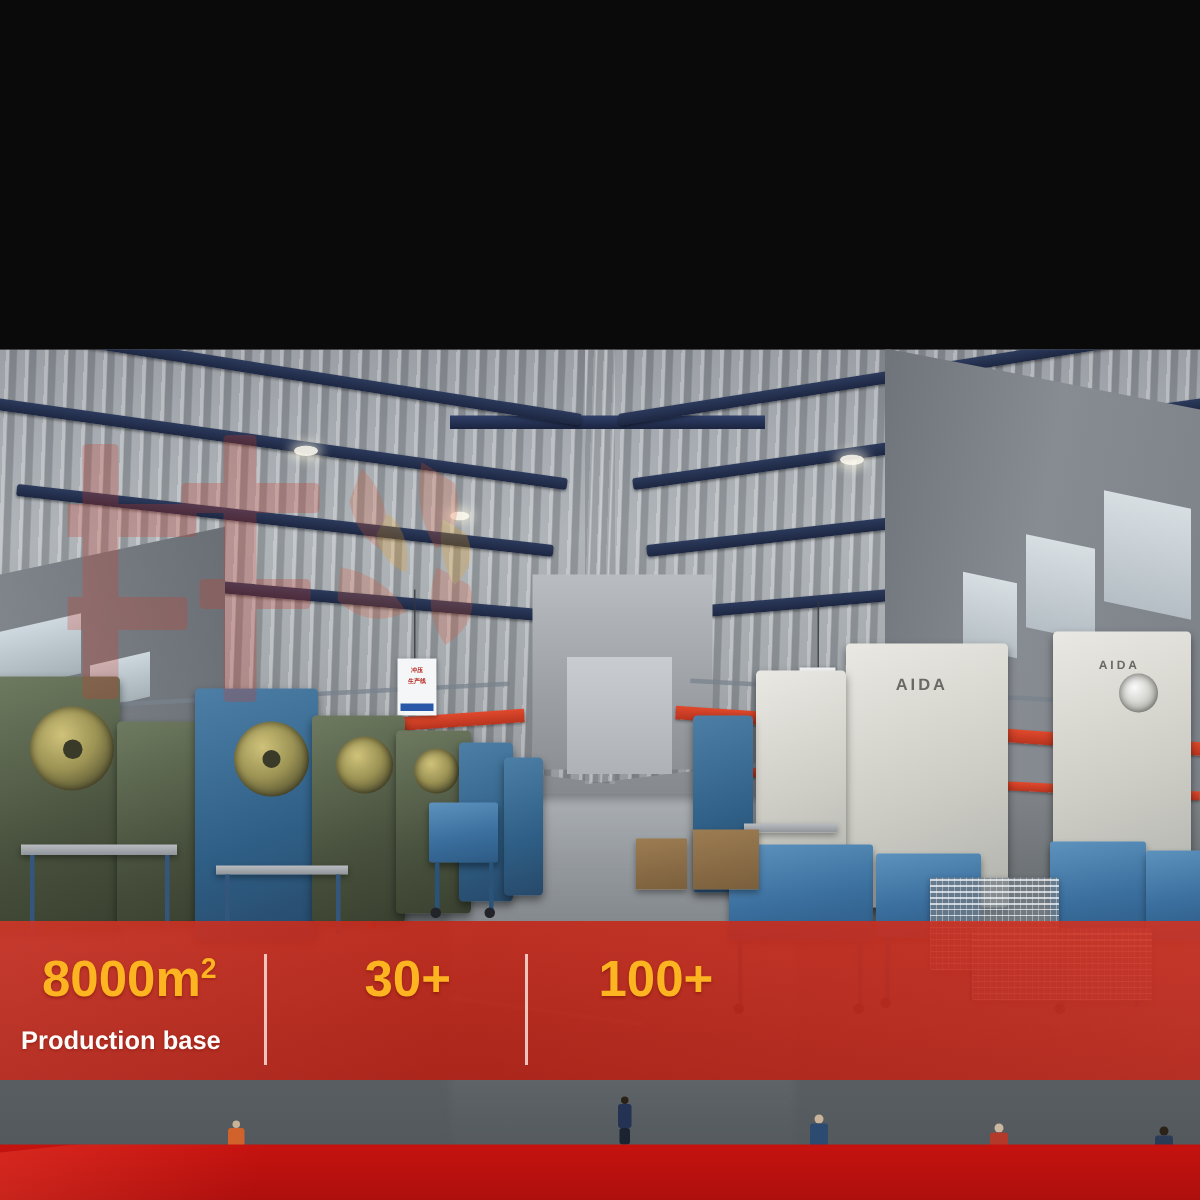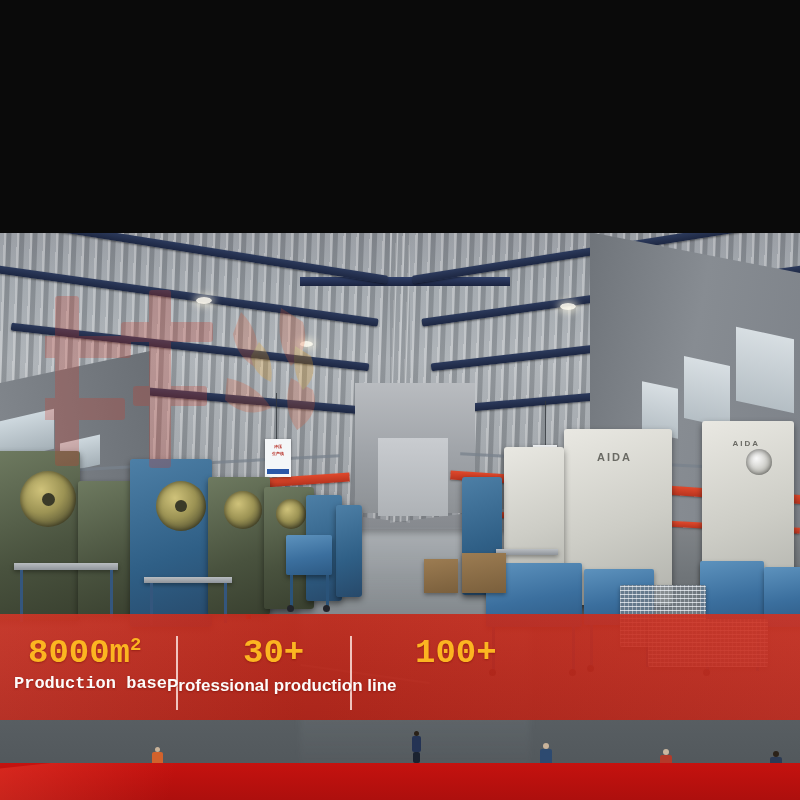--- a/index.html
+++ b/index.html
@@ -132,21 +132,21 @@
   .watermark{position:absolute;left:45px;top:45px;width:330px;height:215px;
     opacity:.26;pointer-events:none;}
 
   
   .stats{position:absolute;left:0;top:614px;width:800px;height:106px;
     background:linear-gradient(180deg,rgba(206,42,26,.90),rgba(189,33,20,.90));}
   .stats-tex{position:absolute;inset:0;
     background:linear-gradient(100deg,rgba(255,255,255,.05),rgba(0,0,0,.05) 40%,rgba(255,255,255,.04));}
   .divider{position:absolute;width:1.5px;top:22px;height:74px;background:rgba(255,235,230,.80);}
   .stat-num{position:absolute;color:#fcb521;font-size:34px;font-weight:bold;
-    font-family:Liberation Mono, monospace;line-height:1;white-space:nowrap;
+    font-family:Liberation Sans, sans-serif;line-height:1;white-space:nowrap;
     text-shadow:0 1px 2px rgba(110,10,0,.45);}
   .sup{font-size:19px;vertical-align:super;line-height:0;}
   .stat-lbl{position:absolute;color:#fdfbfa;font-size:17px;font-weight:bold;
     font-family:"Liberation Sans Narrow","Liberation Sans",sans-serif;white-space:nowrap;
     text-shadow:0 1px 2px rgba(110,10,0,.5);}
 
   
   .footer{position:absolute;left:0;top:763px;width:800px;height:37px;
     background:linear-gradient(180deg,#c5120f,#ad0f0d);overflow:hidden;}
   .footer-glint{position:absolute;left:-40px;top:-6px;width:300px;height:60px;
@@ -333,22 +333,21 @@
 
   <div class="stats">
     <div class="stats-tex"></div>
 
     <div class="stat-num" style="left:28px;top:22px;">
       <span>8000m</span><span class="sup">2</span>
     </div>
     <div class="divider" style="left:176px;"></div>
     <div class="stat-num" style="left:243px;top:22px;">30+</div>
     <div class="divider" style="left:350px;"></div>
-    <div class="stat-num" style="left:399px;top:22px;margin-left:16px;">100+</div>
-
-    <div class="stat-lbl" style="left: 14px; top: 60px; font-family: Liberation Mono, monospace;">Production base</div>
-    <div class="stat-lbl" style="left: 167px; top: 62px;">Professional production line</div>
+    <div class="stat-num" style="left:399px;top:22px;">100+</div>
+
+    <div class="stat-lbl" style="left: 14px; top: 70px;">Production base</div>
   </div>
 
   <div class="footer">
     <div class="footer-glint"></div>
   </div>
 </div>
 
 </body></html>

